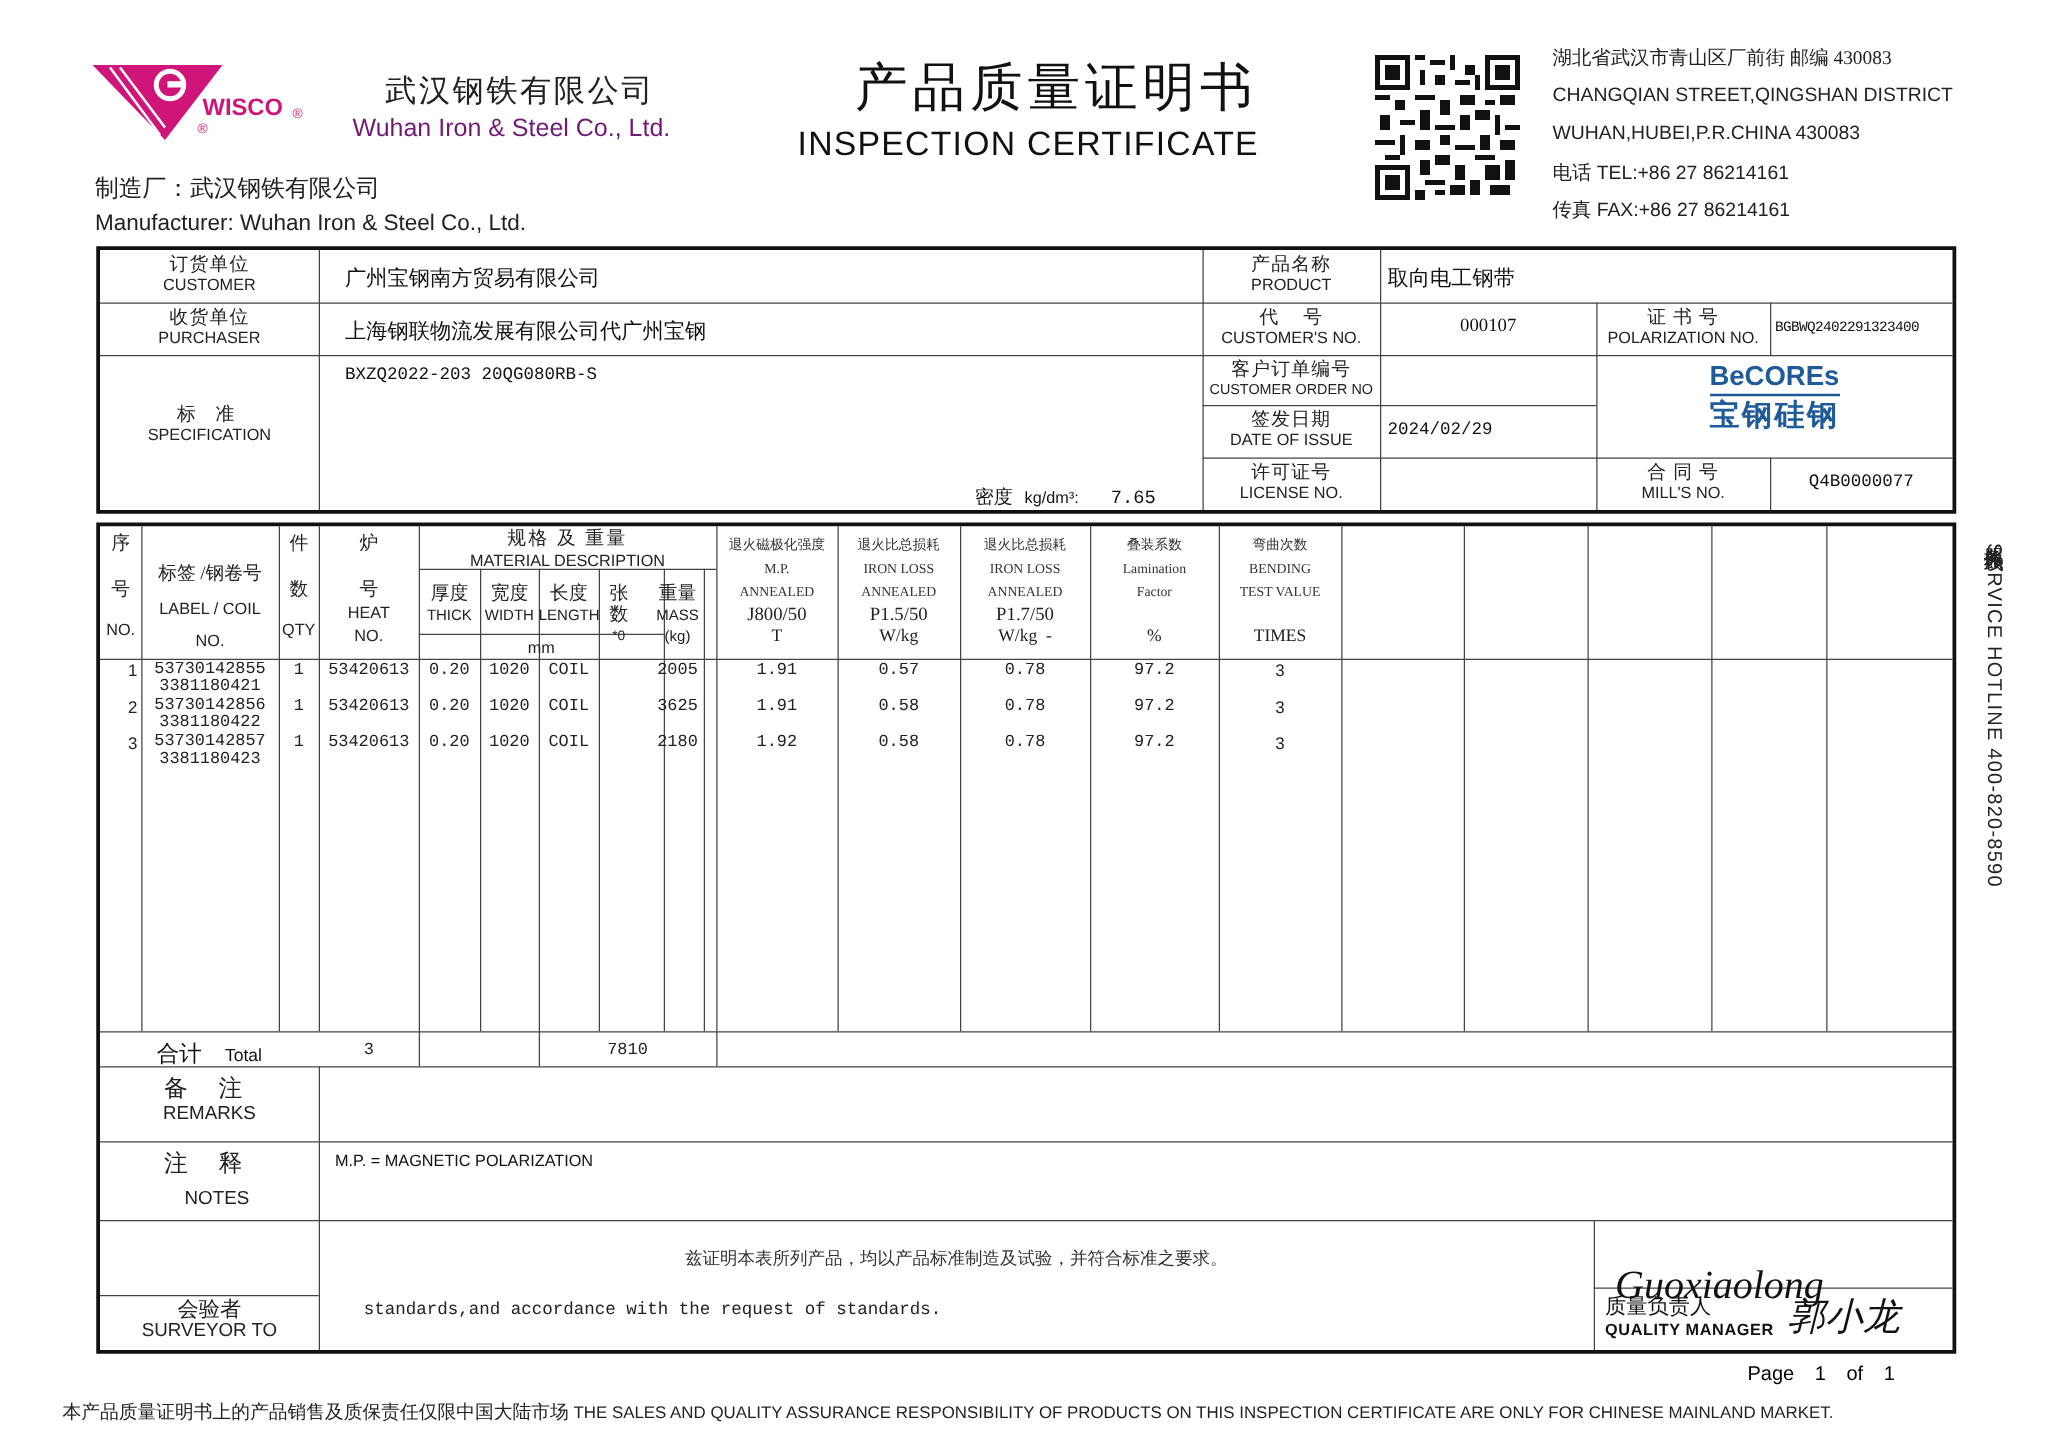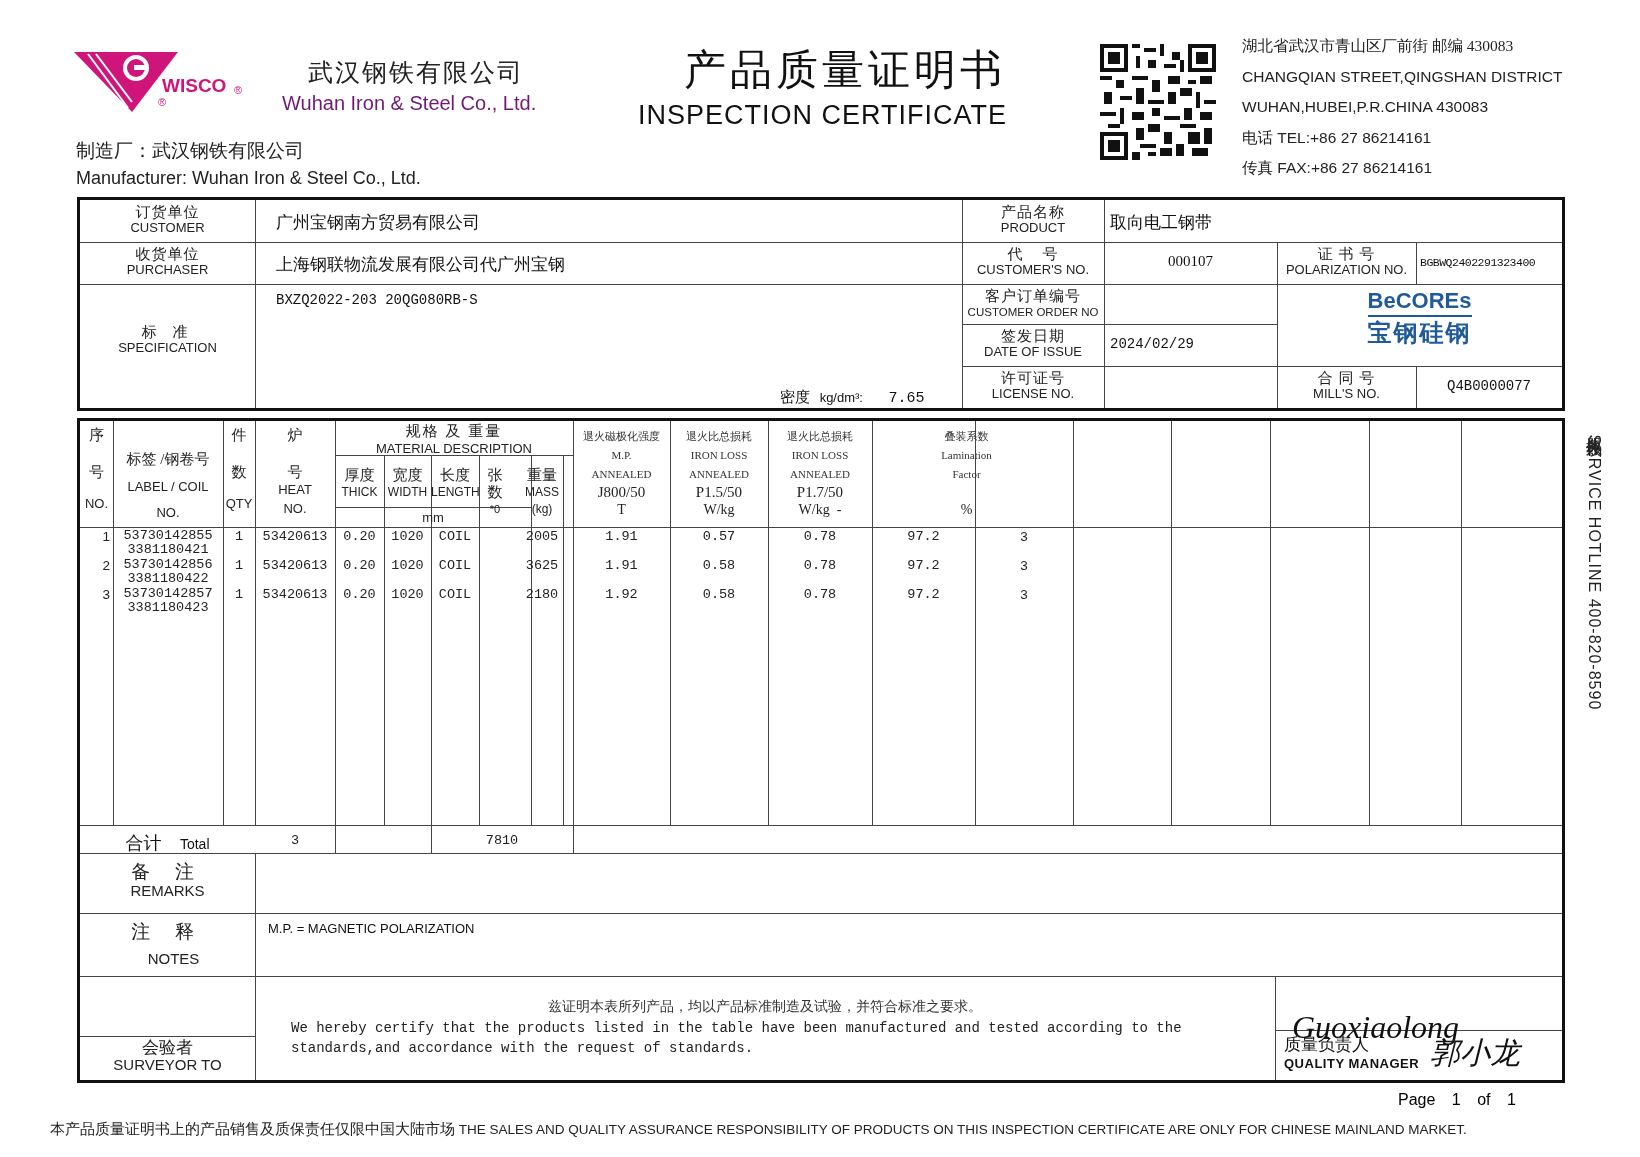--- a/index.html
+++ b/index.html
@@ -315,26 +315,33 @@
     <div style="font-size:15px;">P1.5/50</div>
       <div style="font-size:14px;">W/kg</div>
   </div>
   <div class="th serif" style="left:688px;top:6px;width:104px;">
     <div class="th-small">退火比总损耗</div>
       <div class="th-small">IRON LOSS</div>
       <div class="th-small">ANNEALED</div>
     <div style="font-size:15px;">P1.7/50</div>
       <div style="font-size:14px;white-space:pre;">W/kg  -</div>
   </div>
-  <div class="th serif" style="left:792px;top:6px;width:103px;padding-left:43px;">
+  <div class="th serif" style="left:792px;top:6px;width:103px;">
     <div class="th-small">叠装系数</div>
       <div class="th-small">Lamination</div>
       <div class="th-small">Factor</div>
     <div style="font-size:15px;">&nbsp;</div>
       <div style="font-size:14px;">%</div>
+  </div>
+  <div class="th serif" style="left:895px;top:6px;width:98px;">
+    <div class="th-small">弯曲次数</div>
+      <div class="th-small">BENDING</div>
+      <div class="th-small">TEST VALUE</div>
+    <div style="font-size:15px;">&nbsp;</div>
+      <div style="font-size:14px;">TIMES</div>
   </div>
 
   <div class="abs" style="left:0;top:108px;width:1000px;height:29px;">
     <div class="cell-r" style="left:0;width:30px;">1</div>
     <div class="cell mono" style="left:33px;width:110px;line-height:14px;">
         <div>53730142855</div>
         <div>3381180421</div>
       </div>
     <div class="cell mono" style="left:143px;width:32px;">1</div>
     <div class="cell mono" style="left:175px;width:80px;">53420613</div>
@@ -406,21 +413,20 @@
     <div style="font-size:15px;margin-top:10px;margin-left:12px;">NOTES</div>
   </div>
   <div class="val" style="left:188px;top:500px;font-size:13px;">M.P. = MAGNETIC POLARIZATION</div>
 
   <div class="th" style="left:0;top:618px;width:175px;">
     <div class="serif" style="font-size:17px;">会验者</div>
     <div style="font-size:15px;">SURVEYOR TO</div>
   </div>
 
   <div class="abs serif" style="left:175px;top:577px;width:1020px;text-align:center;font-size:14px;color:#333;">兹证明本表所列产品，均以产品标准制造及试验，并符合标准之要求。</div>
-  <div class="abs mono" style="left:211px;top:599px;font-size:14px;color:#222;">We hereby certify that the products listed in the table have been manufactured and tested according to the</div>
   <div class="abs mono" style="left:211px;top:619px;font-size:14px;color:#222;">standards,and accordance with the request of standards.</div>
 
   <div class="abs serif" style="left:1212px;top:588px;font-size:32px;font-style:italic;color:#111;">Guoxiaolong</div>
   <div class="abs" style="left:1204px;top:612px;">
     <div class="serif" style="font-size:17px;">质量负责人</div>
     <div style="font-size:13px;font-weight:bold;letter-spacing:0.5px;">QUALITY MANAGER</div>
   </div>
   <div class="abs serif" style="left:1350px;top:612px;font-size:30px;font-style:italic;color:#111;">郭小龙</div>
 </div>
 

